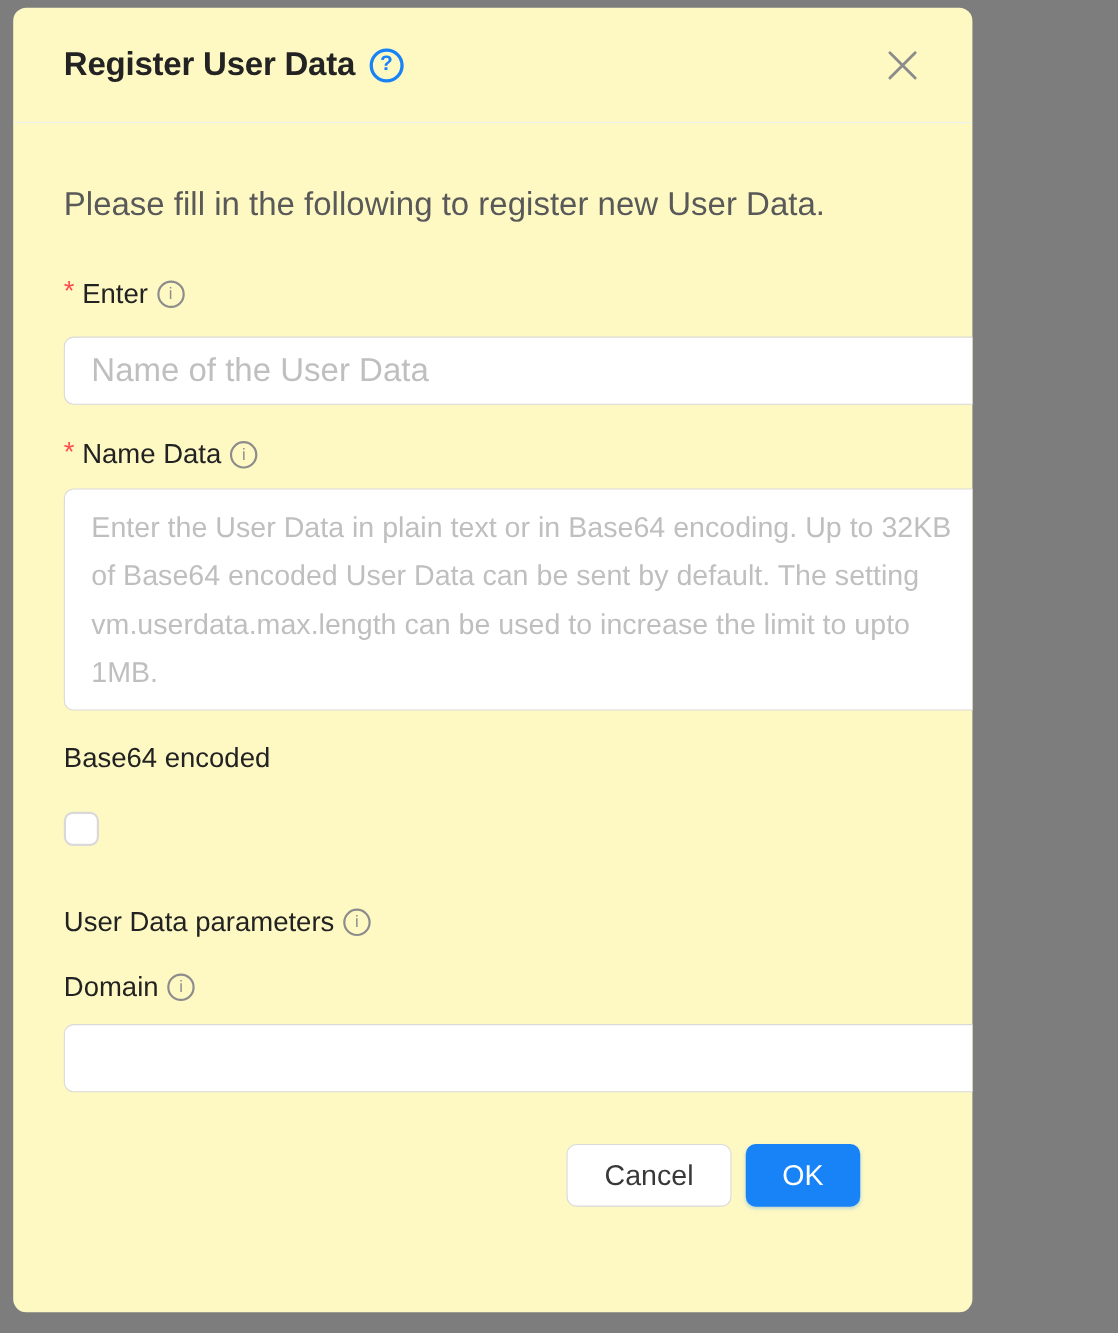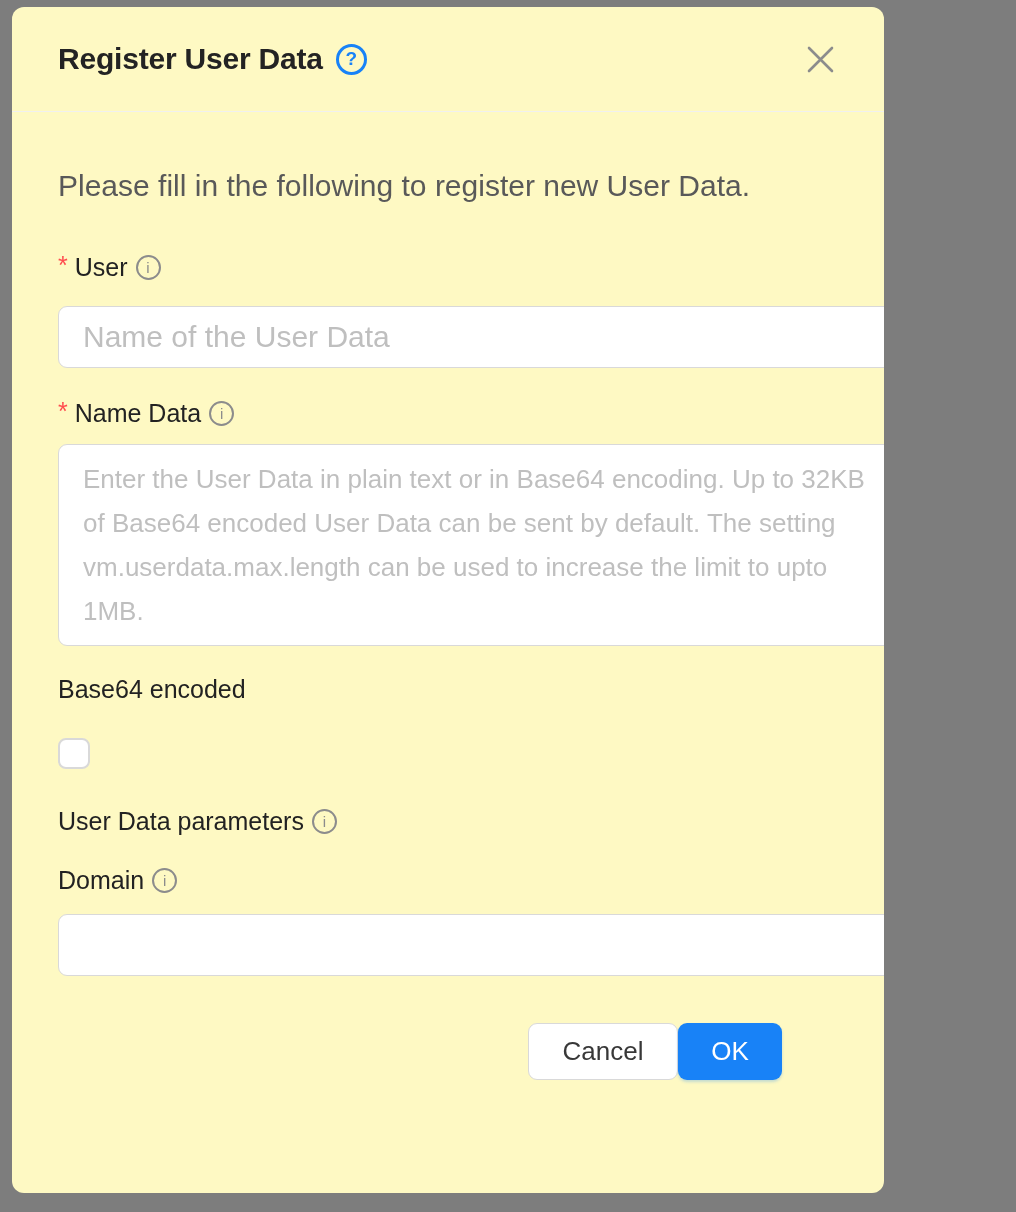--- a/index.html
+++ b/index.html
@@ -147,31 +147,32 @@
     transform: translateY(-50%);
     display: flex;
   }
   
   .m-label-name   { margin-top: 48px; }
   .m-input-name   { margin-top: 22px; }
   .m-label-ud     { margin-top: 28px; }
   .m-textarea     { margin-top: 14px; }
   .m-label-b64    { margin-top: 26px; }
   .m-checkbox     { margin-top: 32px; }
-  .m-label-params { margin-top: 35px; }
+  .m-label-params { margin-top: 52px; }
   .m-input-params { margin-top: 17px; }
   .m-label-domain { margin-top: 25px; }
   .m-select       { margin-top: 17px; }
   
   .modal-footer {
     margin-top: 47px;
     display: flex;
     justify-content: flex-end;
     align-items: center;
     padding-right: 56px;
+    gap: 13px;
   }
   .btn {
     height: 57px;
     border-radius: 9px;
     font-family: "Liberation Sans", sans-serif;
     font-size: 26px;
     display: flex;
     align-items: center;
     justify-content: center;
     cursor: pointer;
@@ -205,21 +206,21 @@
       </svg>
     </span>
   </div>
 
   <div class="modal-body">
 
     <div class="intro-text">Please fill in the following to register new User Data.</div>
 
     <div class="field-label m-label-name">
       <span class="required-mark">*</span>
-      <span>User</span>
+      <span>Enter</span>
       <span class="info-icon">i</span>
     </div>
     <input class="text-input m-input-name" type="text" placeholder="Name of the User Data" style="">
 
     <div class="field-label m-label-ud">
       <span class="required-mark">*</span>
       <span>Name Data</span>
       <span class="info-icon">i</span>
     </div>
     <div class="textarea-wrap m-textarea">

